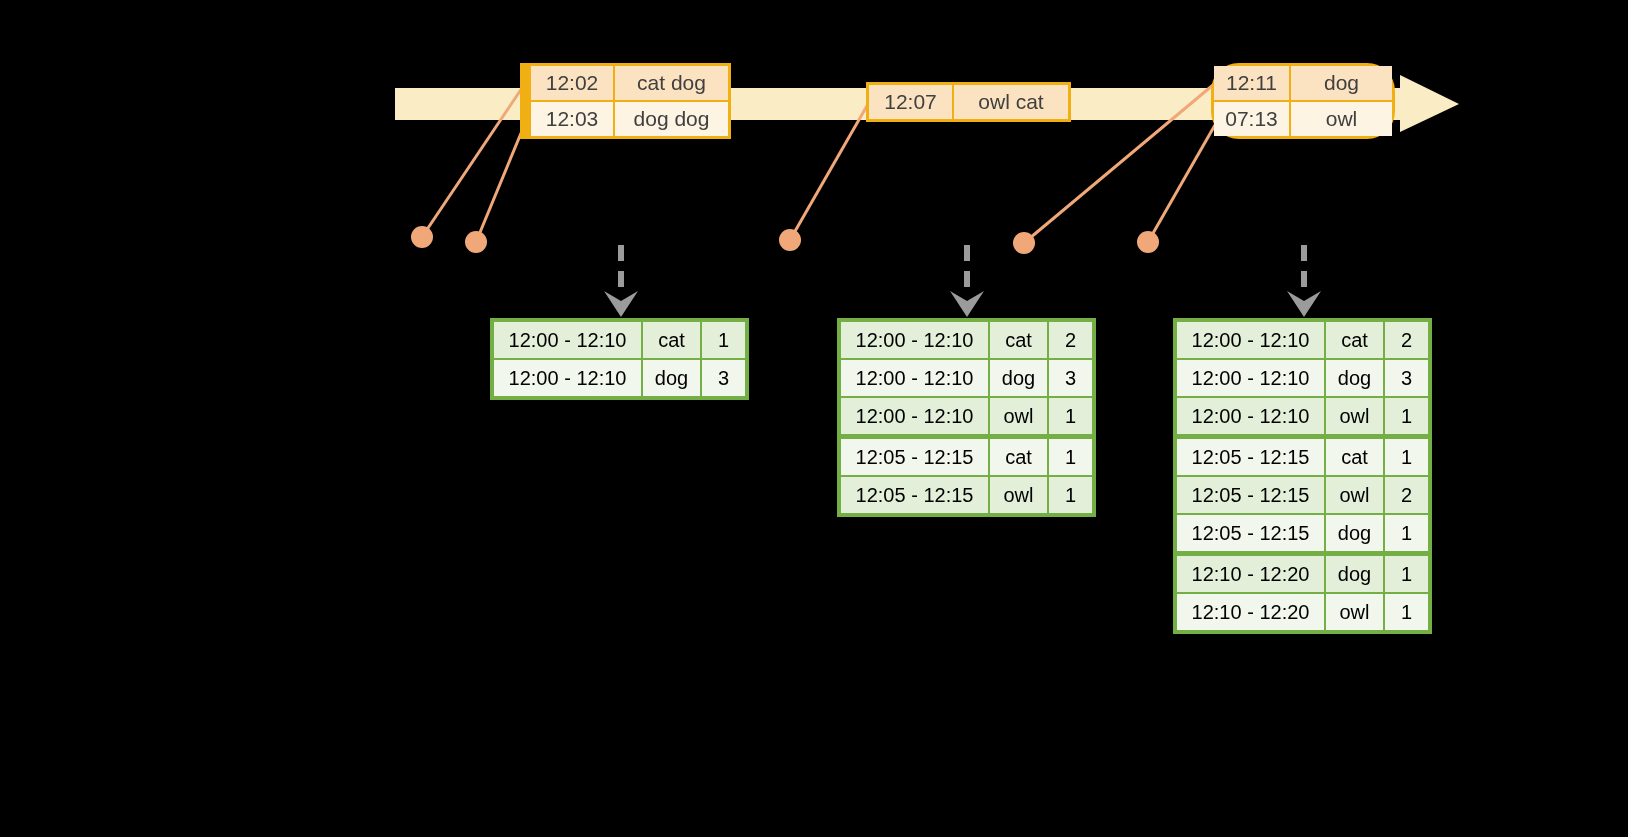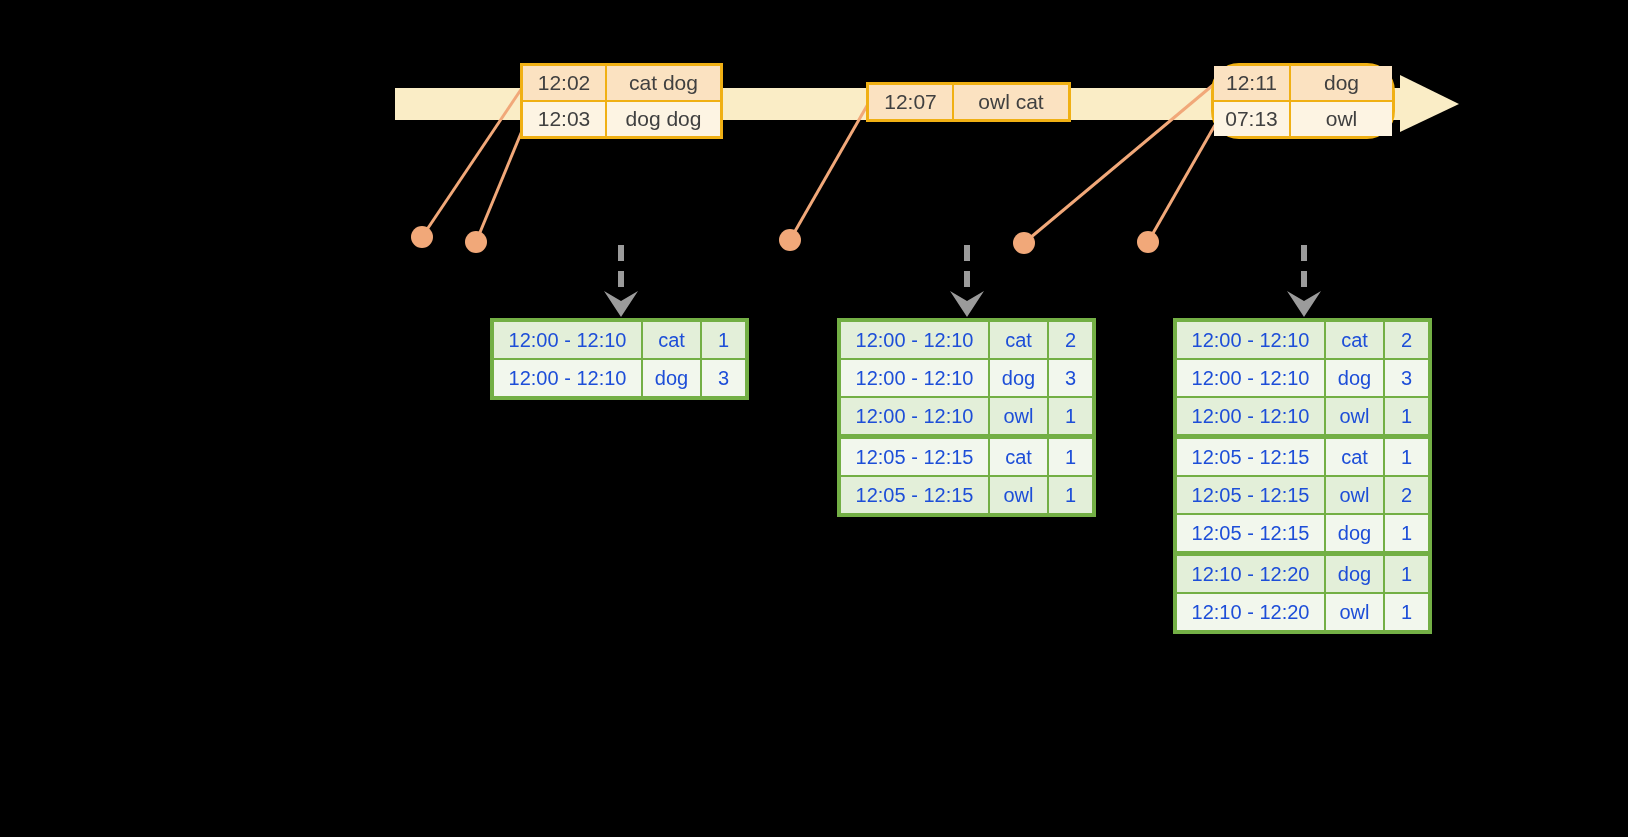--- a/index.html
+++ b/index.html
@@ -4,33 +4,33 @@
 <style>
   html,body{margin:0;padding:0;background:#000;}
   .canvas{
     position:relative;width:1628px;height:837px;background:#000000;
     overflow:hidden;font-family:"Liberation Sans",sans-serif;
   }
   svg.deco{position:absolute;left:0;top:0;}
 
   
   .etable{position:absolute;display:grid;gap:2px;background:#F0B014;border:3px solid #F0B014;}
-  #et1{left:520px;top:63px;grid-template-columns:82px 113px;grid-template-rows:repeat(2,34px);}
+  #et1{left:520px;top:63px;grid-template-columns:82px 113px;grid-template-rows:repeat(2,34px);padding-left:8px;}
   #et2{left:866px;top:82px;grid-template-columns:83px 114px;grid-template-rows:34px;}
   #et3{left:1211px;top:63px;grid-template-columns:75px 101px;grid-template-rows:repeat(2,34px);border-radius:28px;}
   .ecell{display:flex;align-items:center;justify-content:center;font-size:21px;color:#404040;white-space:nowrap;}
   .ecell.dark{background:#FBE2C1;}
   .ecell.lite{background:#FDF4E3;text-align:center;}
 
   
   .rtable{position:absolute;display:grid;gap:2px;background:#73AF45;border:4px solid #73AF45;}
   #rt1{left:490px;top:318px;grid-template-columns:147px 57px 43px;grid-template-rows:repeat(2,36px);}
   #rt2{left:837px;top:318px;grid-template-columns:147px 57px 43px;grid-template-rows:repeat(3,36px) 1px repeat(2,36px);}
   #rt3{left:1173px;top:318px;grid-template-columns:147px 57px 43px;grid-template-rows:repeat(3,36px) 1px repeat(3,36px) 1px repeat(2,36px);}
-  .rcell{display:flex;align-items:center;justify-content:center;font-size:20px;color:#1d4ed8;white-space:nowrap;}
+  .rcell{display:flex;align-items:center;justify-content:center;font-size:20px;color:#000000;white-space:nowrap;}
   .rcell.g{background:#E3EFD9;}
   .rcell.w{background:#F2F7ED;}
   .rsep{grid-column:1/-1;height:1px;background:#73AF45;}
 </style>
 </head>
 <body>
 
 <div class="canvas">
 
   <svg class="deco" width="1628" height="837" viewBox="0 0 1628 837">

